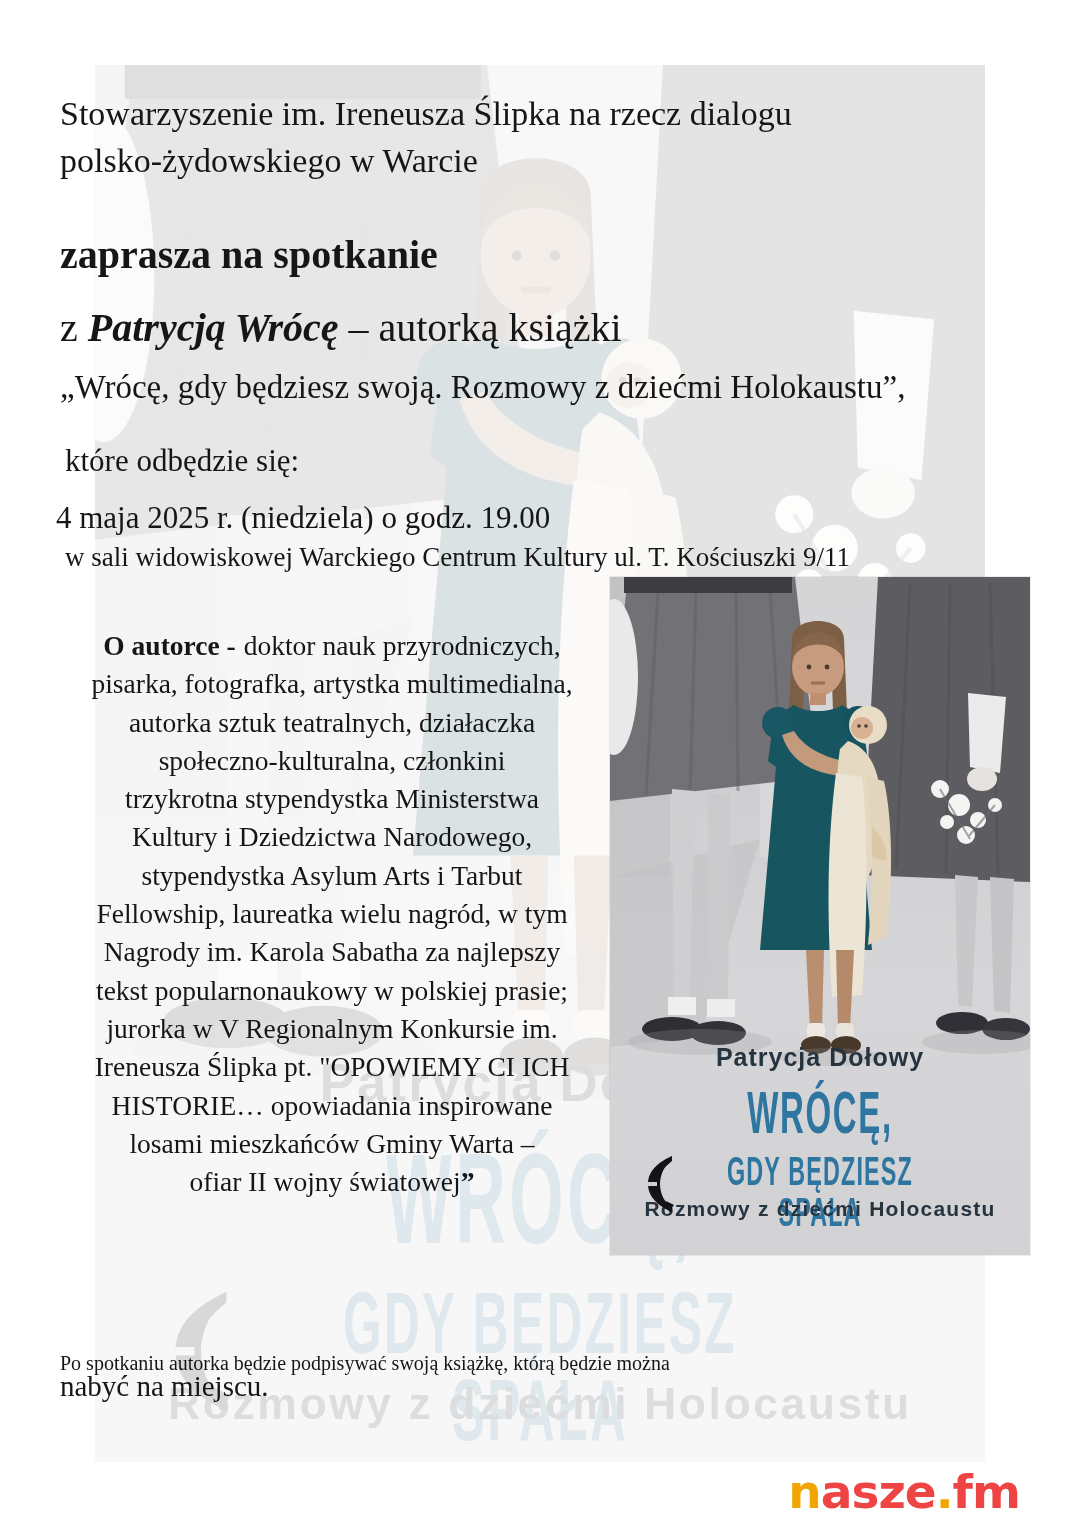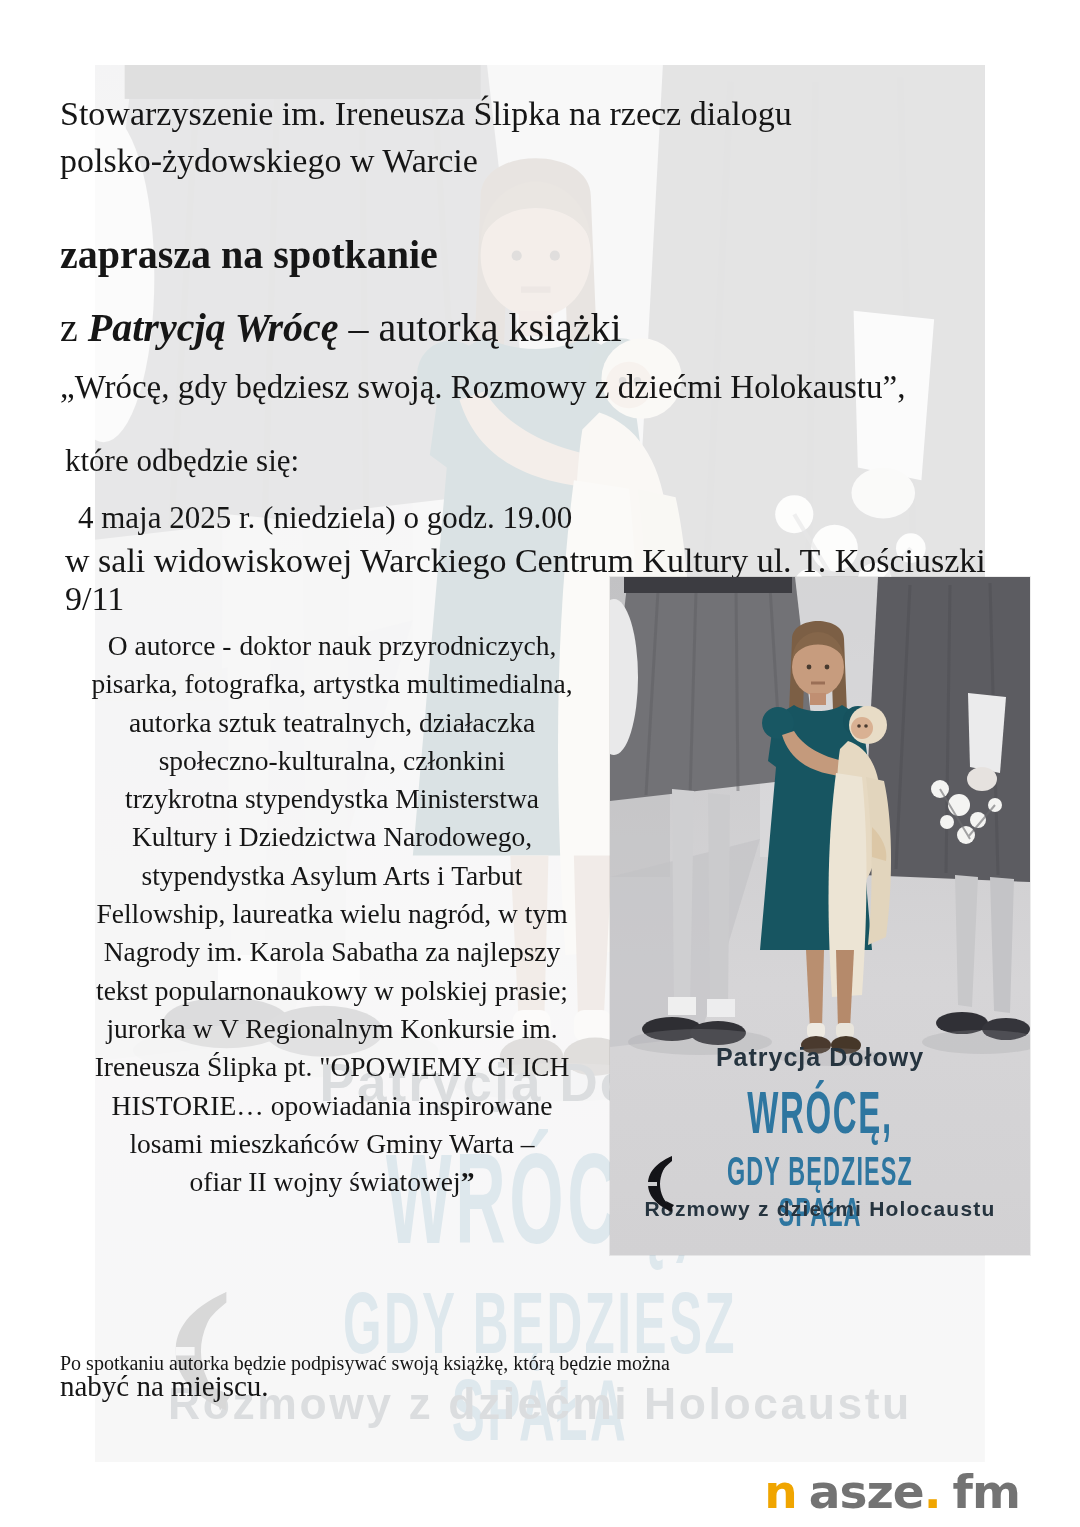--- a/index.html
+++ b/index.html
@@ -19,26 +19,26 @@
   }
 
   
   .org-title   { top:90px;  font-size:34px; line-height:47px; }
   .invite      { top:231px; font-size:40px; font-weight:bold; }
   .with-line   { top:304px; font-size:40px; }
   .with-line b { font-style:italic; }
   .book-quote  { top:369px; font-size:33px; }
 
   .event-intro { top:443px; left:65px; right:60px; font-size:31px; }
-  .event-date  { top:500px; left:78px; right:60px; font-size:31px; }
-  .event-venue { top:542px; left:65px; right:53px; font-size:34px; }
+  .event-date  { top:500px; left:56px; right:60px; font-size:31px; }
+  .event-venue { top:542px; left:65px; right:53px; font-size:27px; }
 
   .about { top:627px; left:62px; width:540px; text-align:center;
            font-size:27.5px; line-height:38.3px; }
-  .about .lbl { font-weight:normal; margin-right:8px; }
+  .about .lbl { font-weight:bold; margin-right:8px; }
   .about .endq { font-weight:bold; }
 
   .outro1 { top:1352px; font-size:20px; }
   .outro2 { top:1370px; font-size:29px; }
 
   
   .cover { position:absolute; width:420px; height:678px; }
   .cover-main { left:610px; top:577px; box-shadow:0 0 0 1px rgba(0,0,0,0.07); }
   .cover-wm   { left:0; top:0; transform:scale(2.119); transform-origin:0 0; }
   .cover svg.photo { position:absolute; left:0; top:0; }
@@ -49,21 +49,21 @@
                   color:#2e76a0; transform:scaleX(0.55); }
   .cov-title2   { top:574px; font-size:41px; line-height:41px; letter-spacing:2px;
                   color:#2e76a0; transform:scaleX(0.57); }
   .cov-subtitle { top:620px; font-size:21px; letter-spacing:1.2px; color:#26343f; }
   .cov-logo { position:absolute; left:38px; top:578px; }
 
   
   .fm-logo { top:1464px; right:60px; font-family:"DejaVu Sans", sans-serif;
              font-weight:bold; font-size:47px; letter-spacing:-1px; }
   .fm-logo .org { color:#f0a500; }
-  .fm-logo .blk { color:#737373;margin-left:12px; }
+  .fm-logo .blk { color:#ef4444; }
 </style>
 </head>
 <body>
 
 <div class="page">
 
   <div class="watermark">
     <div class="cover cover-wm">
       <svg class="photo" width="420" height="678" viewBox="0 0 420 678">
         <defs>

